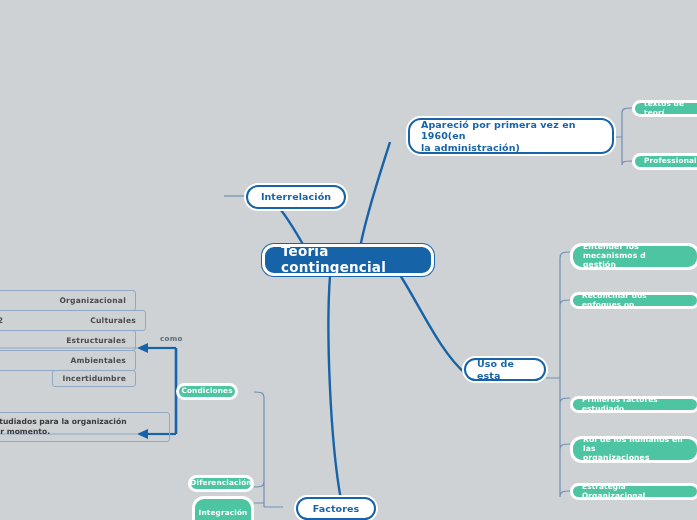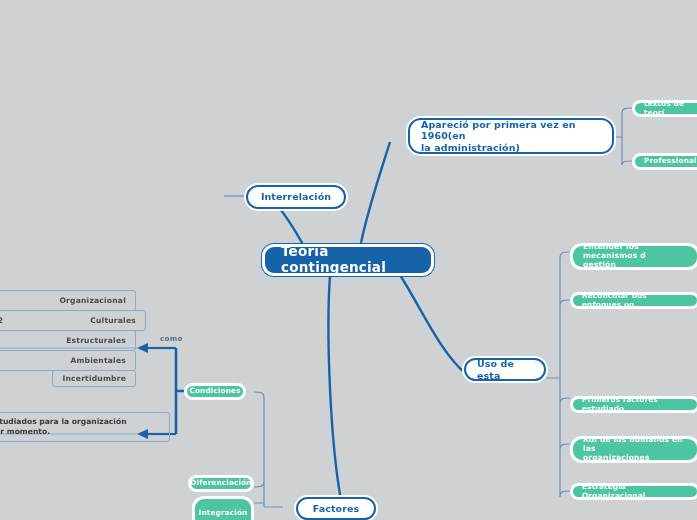--- a/index.html
+++ b/index.html
@@ -172,17 +172,17 @@
 
 
   <div class="node green" style="left:570px;top:243px;width:130px;height:27px;">Entender los mecanismos d
 gestión</div>
   <div class="node green mini" style="left:570px;top:292px;width:130px;height:17px;">Reconciliar dos enfoques op</div>
   <div class="node green mini" style="left:570px;top:396px;width:130px;height:17px;">Primeros factores estudiado</div>
   <div class="node green" style="left:570px;top:436px;width:130px;height:27px;">Rol de los humanos en las
 organizaciones</div>
   <div class="node green mini" style="left:570px;top:483px;width:130px;height:17px;">Estrategia Organizacional</div>
 
-  <div class="node green mini center" style="left:184px;top:383px;width:62px;height:17px;justify-content:center;">Condiciones</div>
+  <div class="node green mini center" style="left:176px;top:383px;width:62px;height:17px;justify-content:center;">Condiciones</div>
   <div class="node green mini center" style="left:188px;top:475px;width:66px;height:17px;justify-content:center;">Diferenciación</div>
   <div class="node green mini center" style="left:192px;top:496px;width:62px;height:35px;justify-content:center;">Integración</div>
 
 </div>
 
 </body></html>

